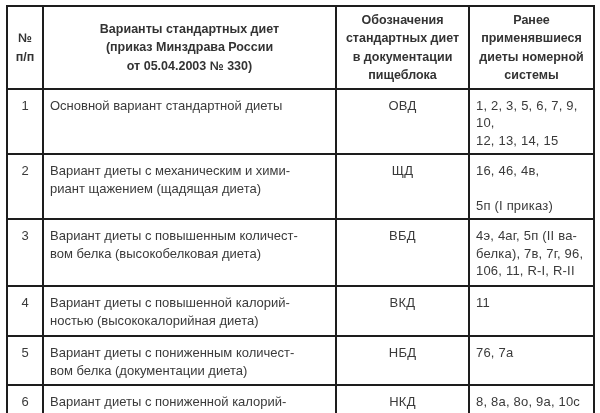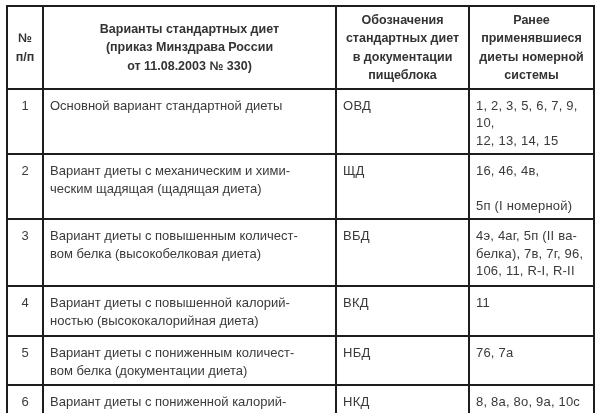--- a/index.html
+++ b/index.html
@@ -37,40 +37,40 @@
     color: #333333;
   }
   .diet-table td {
     font-size: 13px;
     line-height: 1.34;
     vertical-align: top;
     padding: 7px 6px 4px 6px;
   }
   .c-num  { text-align: center; padding-left: 2px; padding-right: 2px; }
   .c-name { padding-left: 11px; padding-right: 4px; }
-  .c-abbr { text-align: left; letter-spacing: 0.3px; }
+  .c-abbr { text-align: center; letter-spacing: 0.3px; }
   .c-old  { padding-left: 8px; padding-right: 3px; letter-spacing: 0.2px; }
 </style>
 </head>
 <body>
 
 <table class="diet-table">
   <colgroup>
     <col style="width:36px">
     <col style="width:293px">
     <col style="width:133px">
     <col style="width:125px">
   </colgroup>
   <thead>
     <tr style="height:83px">
       <th>№
 п/п</th>
       <th>Варианты стандартных диет
 (приказ Минздрава России
-от 11.08.2003 № 330)</th>
+от 05.04.2003 № 330)</th>
       <th>Обозначения
 стандартных диет
 в документации
 пищеблока</th>
       <th>Ранее
 применявшиеся
 диеты номерной
 системы</th>
     </tr>
   </thead>
@@ -78,25 +78,25 @@
     <tr style="height:49px">
       <td class="c-num">1</td>
       <td class="c-name">Основной вариант стандартной диеты</td>
       <td class="c-abbr">ОВД</td>
       <td class="c-old">1, 2, 3, 5, 6, 7, 9, 10,
 12, 13, 14, 15</td>
     </tr>
     <tr style="height:58px">
       <td class="c-num">2</td>
       <td class="c-name">Вариант диеты с механическим и хими-
-ческим щадящая (щадящая диета)</td>
+риант щажением (щадящая диета)</td>
       <td class="c-abbr">ЩД</td>
       <td class="c-old">16, 46, 4в,
 
-5п (I номерной)</td>
+5п (I приказ)</td>
     </tr>
     <tr style="height:67px">
       <td class="c-num">3</td>
       <td class="c-name">Вариант диеты с повышенным количест-
 вом белка (высокобелковая диета)</td>
       <td class="c-abbr">ВБД</td>
       <td class="c-old">4э, 4аг, 5п (II ва-
 белка), 7в, 7г, 96,
 106, 11, R-I, R-II</td>
     </tr>

